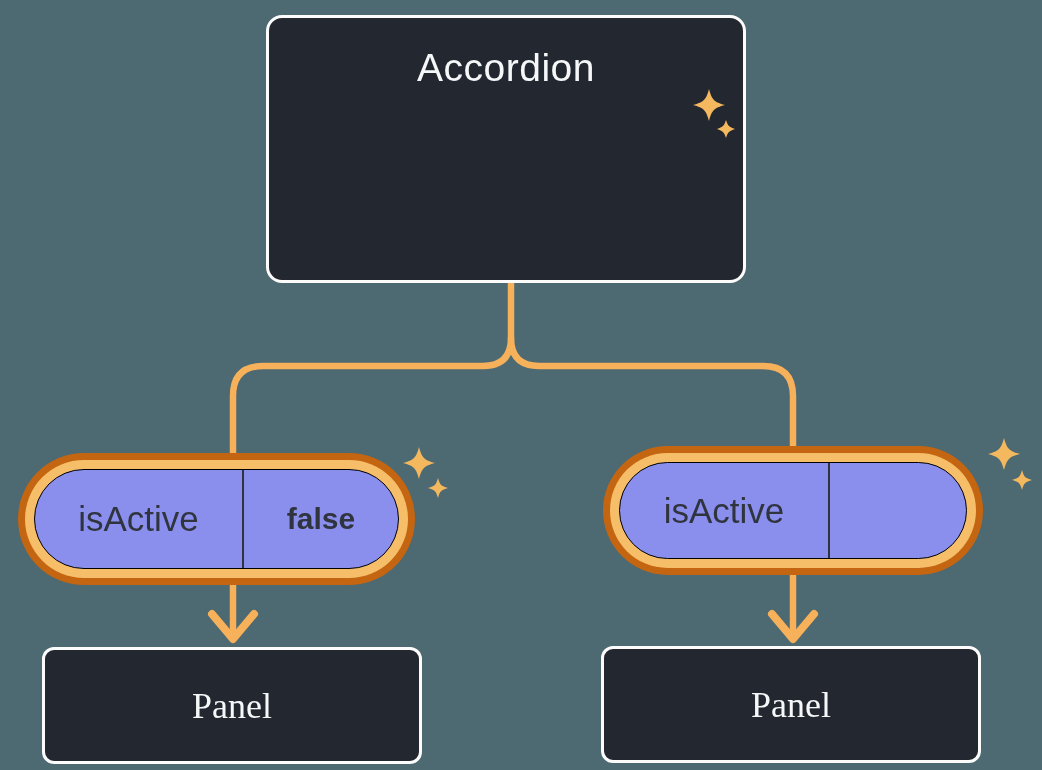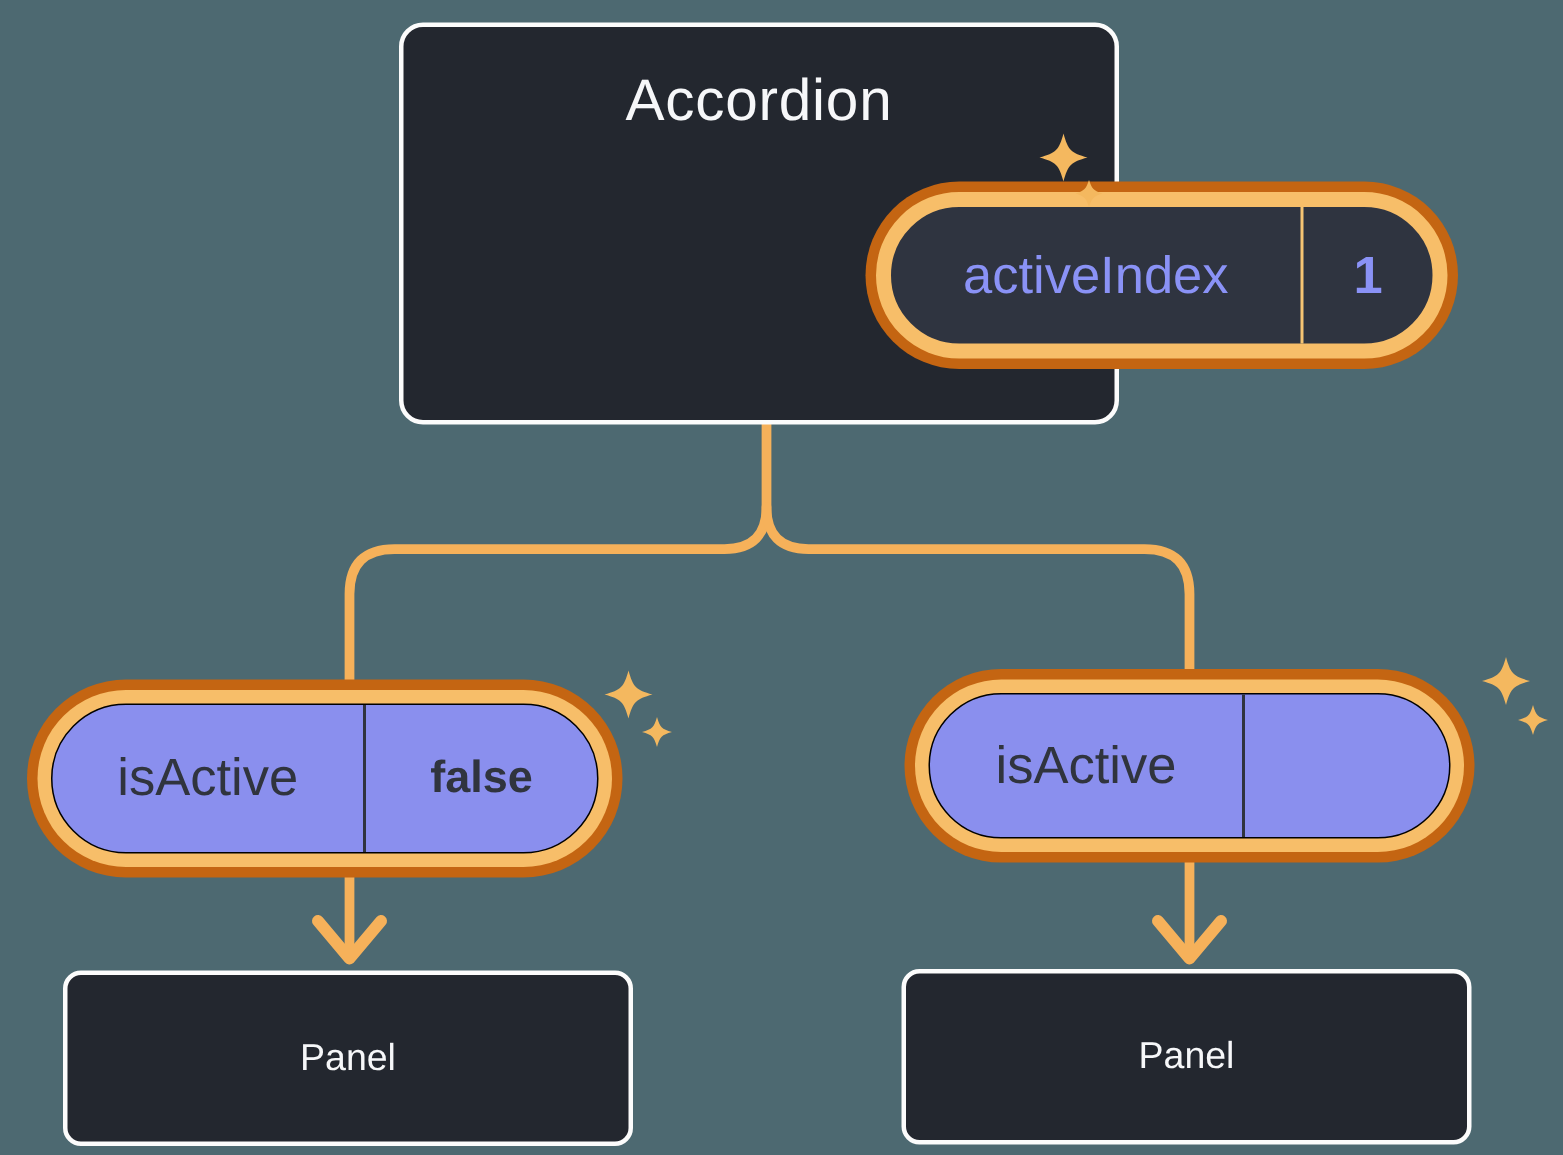--- a/index.html
+++ b/index.html
@@ -46,21 +46,22 @@
     font-size: 39px;
     font-weight: 400;
     letter-spacing: 0.5px;
   }
   .panel-box {
     border-radius: 12px;
     display: flex;
     align-items: center;
     justify-content: center;
     color: #F6F7F9;
-    font-size: 25px;
+    font-size: 36px;
+    font-family: Liberation Serif, serif;
   }
   .panel-left  { left: 42px;  top: 647px; width: 380px; height: 117px; }
   .panel-right { left: 601px; top: 646px; width: 380px; height: 117px; }
 
   
   .state-pill {
     position: absolute;
     left: 315px; top: 110px;
     width: 381px; height: 111px;
     box-sizing: border-box;
@@ -130,25 +131,20 @@
     <path d="M 511 271 L 511 338 Q 511 366 483 366 L 263 366 Q 233 366 233 396 L 233 632" fill="none" stroke="#F6B15A" stroke-width="6.5" stroke-linecap="round"></path>
     <path d="M 511 338 Q 511 366 539 366 L 763 366 Q 793 366 793 396 L 793 632" fill="none" stroke="#F6B15A" stroke-width="6.5" stroke-linecap="round"></path>
     <path d="M 212 614 L 233 639 L 254 614" fill="none" stroke="#F6B15A" stroke-width="8" stroke-linecap="round" stroke-linejoin="round"></path>
     <path d="M 772 614 L 793 639 L 814 614" fill="none" stroke="#F6B15A" stroke-width="8" stroke-linecap="round" stroke-linejoin="round"></path>
   </svg>
 
   <div class="layer boxes-layer">
 
     <div class="card accordion-card">
       <div class="card-title">Accordion</div>
-      <div class="state-pill">
-        <div class="pill-label-cell">activeIndex</div>
-        <div class="pill-divider"></div>
-        <div class="pill-value-cell">1</div>
-      </div>
     </div>
 
     <div class="prop-pill prop-pill-left">
       <div class="pill-label-cell">isActive</div>
       <div class="pill-divider"></div>
       <div class="pill-value-cell">false</div>
     </div>
 
     <div class="prop-pill prop-pill-right">
       <div class="pill-label-cell">isActive</div>

